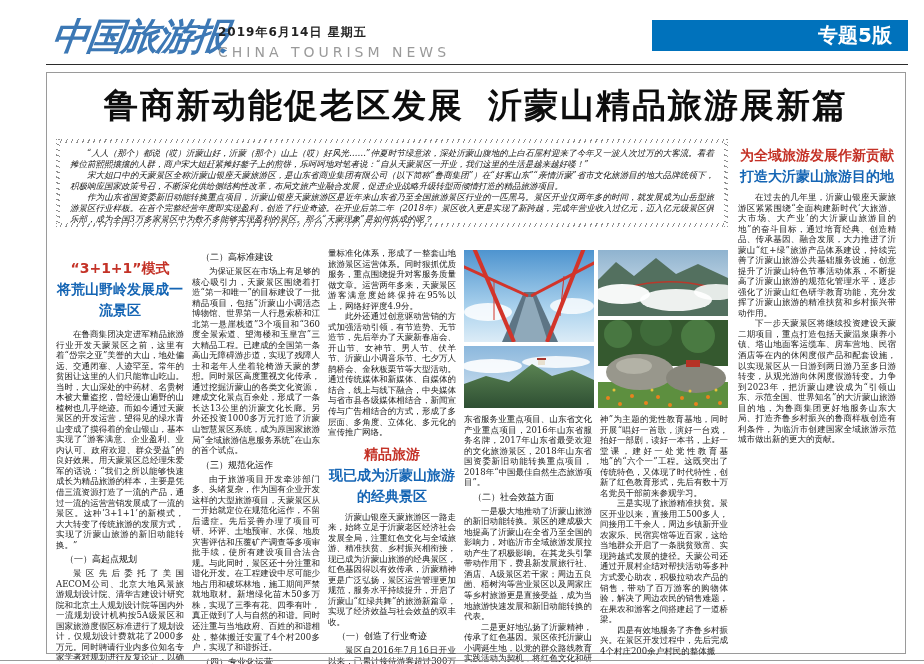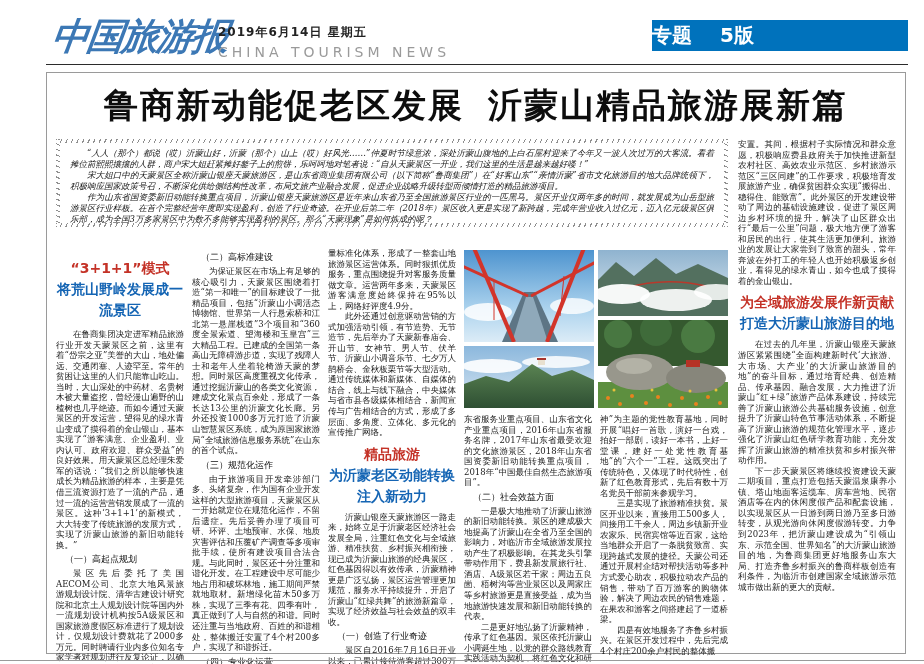--- a/index.html
+++ b/index.html
@@ -16,21 +16,21 @@
 
   
   .header{position:absolute;left:46px;top:12px;width:862px;height:50px;}
   .brand{position:absolute;left:6px;top:0px;font-size:37px;font-weight:bold;font-style:italic;
          color:#3c78b5;letter-spacing:-2px;transform:skewX(-7deg);
          font-family:"DejaVu Serif","Liberation Serif",serif;white-space:nowrap;}
   .dateblock{position:absolute;left:172px;top:12px;font-family:"DejaVu Sans","Liberation Sans",sans-serif;}
   .date{font-size:12px;font-weight:bold;color:#222;letter-spacing:1px;}
   .brand-en{font-size:14px;color:#9a9a9a;letter-spacing:4px;margin-top:3px;}
   .badge{position:absolute;right:0;top:8px;width:256px;height:31px;background:var(--accent-blue);
-         color:#fff;display:flex;align-items:center;gap:28px;
+         color:#fff;display:flex;align-items:center;justify-content:flex-end;
          padding-right:16px;box-sizing:border-box;
          font-family:"DejaVu Sans","Liberation Sans",sans-serif;font-weight:bold;font-size:20px;}
   .header-rule{position:absolute;left:46px;top:64px;width:862px;border-top:1.5px solid #2b2b2b;}
 
   
   .frame{position:absolute;left:46px;top:72px;width:860px;height:582px;border:1px solid #9a9a9a;
          box-sizing:border-box;padding:4px 9px 14px;}
   .headline{text-align:center;font-weight:bold;font-size:34px;color:#0d0d0d;letter-spacing:2px;
             margin:6px 0 10px;white-space:nowrap;font-family:"DejaVu Serif","Liberation Serif",serif;}
   .hl-gap{display:inline-block;width:24px;}
@@ -126,21 +126,21 @@
               <div class="subhead">（三）规范化运作</div>
               <div class="para">由于旅游项目开发牵涉部门多、头绪复杂，作为国有企业开发这样的大型旅游项目，天蒙景区从一开始就定位在规范化运作，不留后遗症。先后妥善办理了项目可研、环评、土地预审、水保、地质灾害评估和压覆矿产调查等多项审批手续，使所有建设项目合法合规。与此同时，景区还十分注重和谐化开发。在工程建设中尽可能少地占用和破坏林地，施工期间严禁就地取材。新增绿化苗木50多万株，实现了三季有花、四季有叶，真正做到了人与自然的和谐。同时还注重与当地政府、百姓的和谐相处，整体搬迁安置了4个村200多户，实现了和谐拆迁。</div>
               <div class="subhead">（四）专业化运营</div>
               <div class="para">天蒙景区通过两年多的运营总结，参考国内先进经验，结合自身实际，建立了景区运营管理和服务质</div>
             </div>
           <div class="col" data-column="2">
               <div class="para cont">量标准化体系，形成了一整套山地旅游景区运营体系。同时狠抓优质服务，重点围绕提升对客服务质量做文章。运营两年多来，天蒙景区游客满意度始终保持在95%以上，网络好评度4.9分。</div>
               <div class="para">此外还通过创意驱动营销的方式加强活动引领，有节造势、无节造节，先后举办了天蒙新春庙会、开山节、女神节、男人节、伏羊节、沂蒙山小调音乐节、七夕万人鹊桥会、金秋板栗节等大型活动。通过传统媒体和新媒体、自媒体的结合，线上与线下融合，中央媒体与省市县各级媒体相结合，新闻宣传与广告相结合的方式，形成了多层面、多角度、立体化、多元化的宣传推广网络。</div>
               <div class="section-head">
                 <div class="sec-red">精品旅游</div>
-                <div class="sec-blue">为沂蒙老区动能转换注入新动力</div>
+                <div class="sec-blue">现已成为沂蒙山旅游的经典景区</div>
               </div>
               <div class="para">沂蒙山银座天蒙旅游区一路走来，始终立足于沂蒙老区经济社会发展全局，注重红色文化与全域旅游、精准扶贫、乡村振兴相衔接，现已成为沂蒙山旅游的经典景区，红色基因得以有效传承，沂蒙精神更是广泛弘扬，景区运营管理更加规范，服务水平持续提升，开启了沂蒙山“红绿共舞”的旅游新篇章，实现了经济效益与社会效益的双丰收。</div>
               <div class="subhead">（一）创造了行业奇迹</div>
               <div class="para">景区自2016年7月16日开业以来，已累计接待游客超过300万人次，累计营业收入突破2.5亿元，成为临沂地区接待游客最多、收入最高的景区，确立和巩固了在临沂市的龙头景区地位。景区先后被评选为2013年山东省重点建设项目、山</div>
             </div>
 
           <div class="col45">
             <div class="photo-grid">
               <div class="photo-stack">
                 <svg class="photo" width="130" height="92" viewBox="0 0 130 92">
@@ -241,21 +241,20 @@
                   <div class="para cont">神”为主题的党性教育基地，同时开展“唱好一首歌，演好一台戏，拍好一部剧，读好一本书，上好一堂课，建好一处党性教育基地”的“六个一”工程。这既突出了传统特色，又体现了时代特性，创新了红色教育形式，先后有数十万名党员干部前来参观学习。</div>
                   <div class="para">三是实现了旅游精准扶贫。景区开业以来，直接用工500多人，间接用工千余人，周边乡镇新开业农家乐、民宿宾馆等近百家，这给当地群众开启了一条脱贫致富、实现跨越式发展的捷径。天蒙公司还通过开展村企结对帮扶活动等多种方式爱心助农，积极拉动农产品的销售，带动了百万游客的购物体验，解决了周边农民的销售难题，在果农和游客之间搭建起了一道桥梁。</div>
                   <div class="para">四是有效地服务了齐鲁乡村振兴。在景区开发过程中，先后完成4个村庄200余户村民的整体搬</div>
                 </div>
             </div>
           </div>
         </div>
       </div>
 
       <div class="col col-right" data-column="5">
-          <div class="para cont">安置。其间，根据村子实际情况和群众意愿，积极响应费县政府关于加快推进新型农村社区、高效农业示范区、乡村旅游示范区“三区同建”的工作要求，积极培育发展旅游产业，确保贫困群众实现“搬得出、稳得住、能致富”。此外景区的开发建设带动了周边的基础设施建设，促进了景区周边乡村环境的提升，解决了山区群众出行“最后一公里”问题，极大地方便了游客和居民的出行，使其生活更加便利。旅游业的发展让大家尝到了致富的甜头，常年奔波在外打工的年轻人也开始积极返乡创业，看得见的绿水青山，如今也成了摸得着的金山银山。</div>
           <div class="section-head">
             <div class="sec-red">为全域旅游发展作新贡献</div>
             <div class="sec-blue">打造大沂蒙山旅游目的地</div>
           </div>
           <div class="para">在过去的几年里，沂蒙山银座天蒙旅游区紧紧围绕“全面构建新时代‘大旅游、大市场、大产业’的大沂蒙山旅游目的地”的奋斗目标，通过培育经典、创造精品、传承基因、融合发展，大力推进了沂蒙山“红+绿”旅游产品体系建设，持续完善了沂蒙山旅游公共基础服务设施，创意提升了沂蒙山特色节事活动体系，不断提高了沂蒙山旅游的规范化管理水平，逐步强化了沂蒙山红色研学教育功能，充分发挥了沂蒙山旅游的精准扶贫和乡村振兴带动作用。</div>
           <div class="para">下一步天蒙景区将继续投资建设天蒙二期项目，重点打造包括天蒙温泉康养小镇、塔山地面客运缆车、房车营地、民宿酒店等在内的休闲度假产品和配套设施，以实现景区从一日游到两日游乃至多日游转变，从观光游向休闲度假游转变。力争到2023年，把沂蒙山建设成为“引领山东、示范全国、世界知名”的大沂蒙山旅游目的地，为鲁商集团更好地服务山东大局、打造齐鲁乡村振兴的鲁商样板创造有利条件，为临沂市创建国家全域旅游示范城市做出新的更大的贡献。</div>
         </div>
     </div>
   </div>
 

